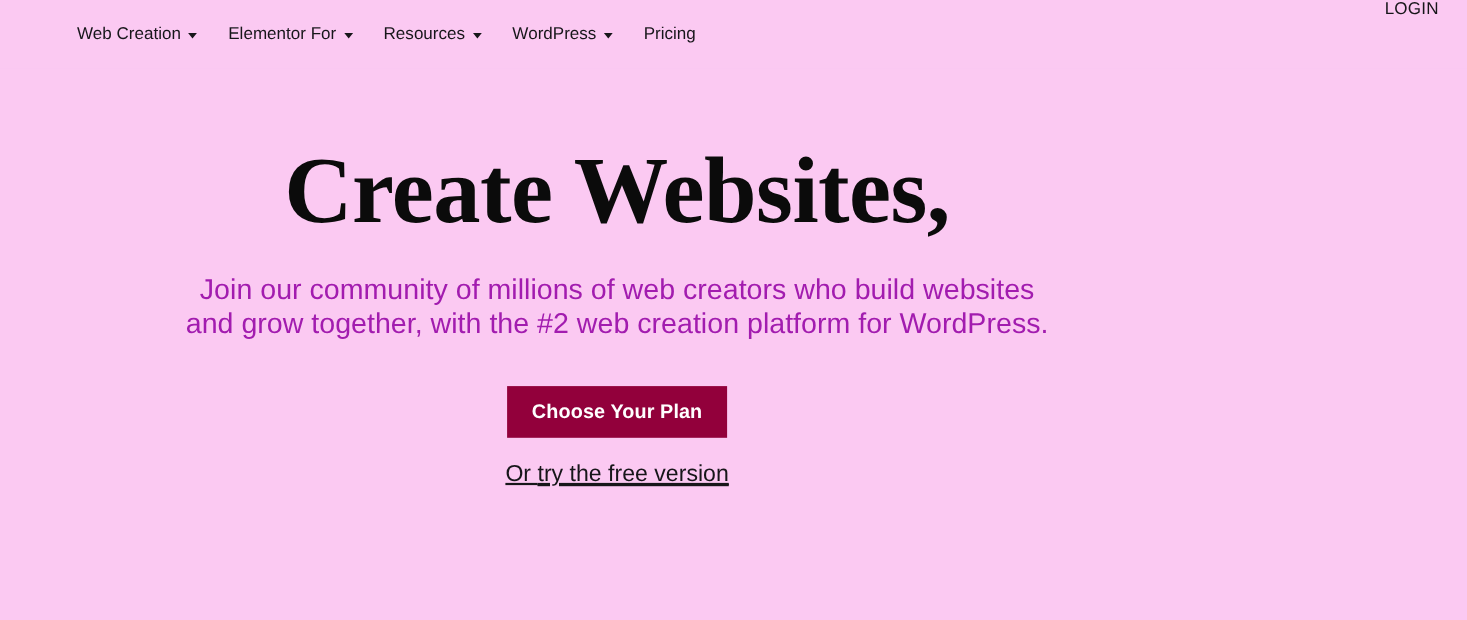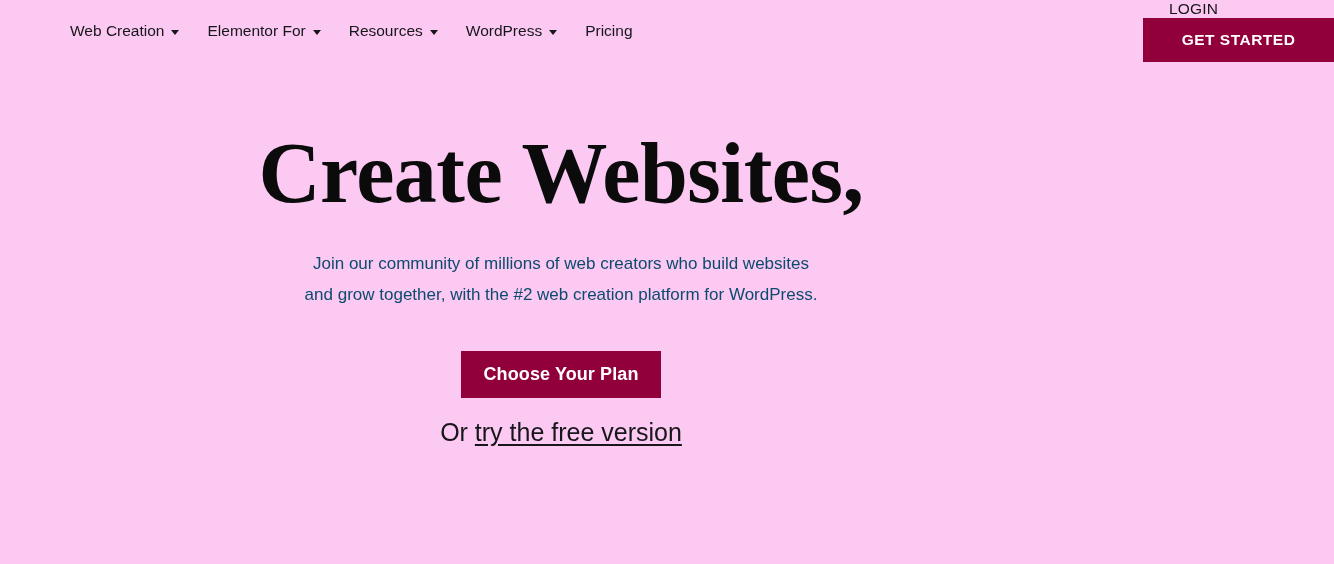--- a/index.html
+++ b/index.html
@@ -138,23 +138,23 @@
     font-size: 86px;
     line-height: 0.93;
     letter-spacing: -0.5px;
     color: #0b0b0b;
   }
 
   .hero-title .line { display: block; }
 
   .hero-sub {
     margin-top: 34px;
-    font-size: 17px;
+    font-size: 26px;
     line-height: 31px;
-    color: #0c4a6e;
+    color: #a21caf;
     font-weight: 400;
   }
 
   .hero-sub .line { display: block; }
 
   .hero-cta-wrap {
     margin-top: 41px;
     display: flex;
     flex-direction: column;
     align-items: center;
@@ -173,23 +173,24 @@
     border: none;
     border-radius: 0;
     cursor: pointer;
     font-family: "Liberation Sans", sans-serif;
     white-space: nowrap;
     letter-spacing: 0.1px;
   }
 
   .secondary-cta {
     margin-top: 22px;
-    font-size: 25px;
+    font-size: 21px;
     color: #17161a;
     line-height: 1;
+    text-decoration: underline;
   }
 
   .secondary-cta .free-link {
     color: #17161a;
     text-decoration: underline;
     text-underline-offset: 3px;
     cursor: pointer;
   }
 </style>
 </head>
@@ -215,21 +216,20 @@
       <span>WordPress</span>
       <span class="caret"></span>
     </a>
     <a class="nav-item" href="#">
       <span>Pricing</span>
     </a>
   </nav>
 
   <div class="header-right">
     <a class="login-link" href="#">LOGIN</a>
-    <button class="get-started-btn">GET STARTED</button>
   </div>
 
 </header>
 
 <main class="hero">
 
   <h1 class="hero-title">
     <span class="line">Create Websites,</span>
   </h1>
 

